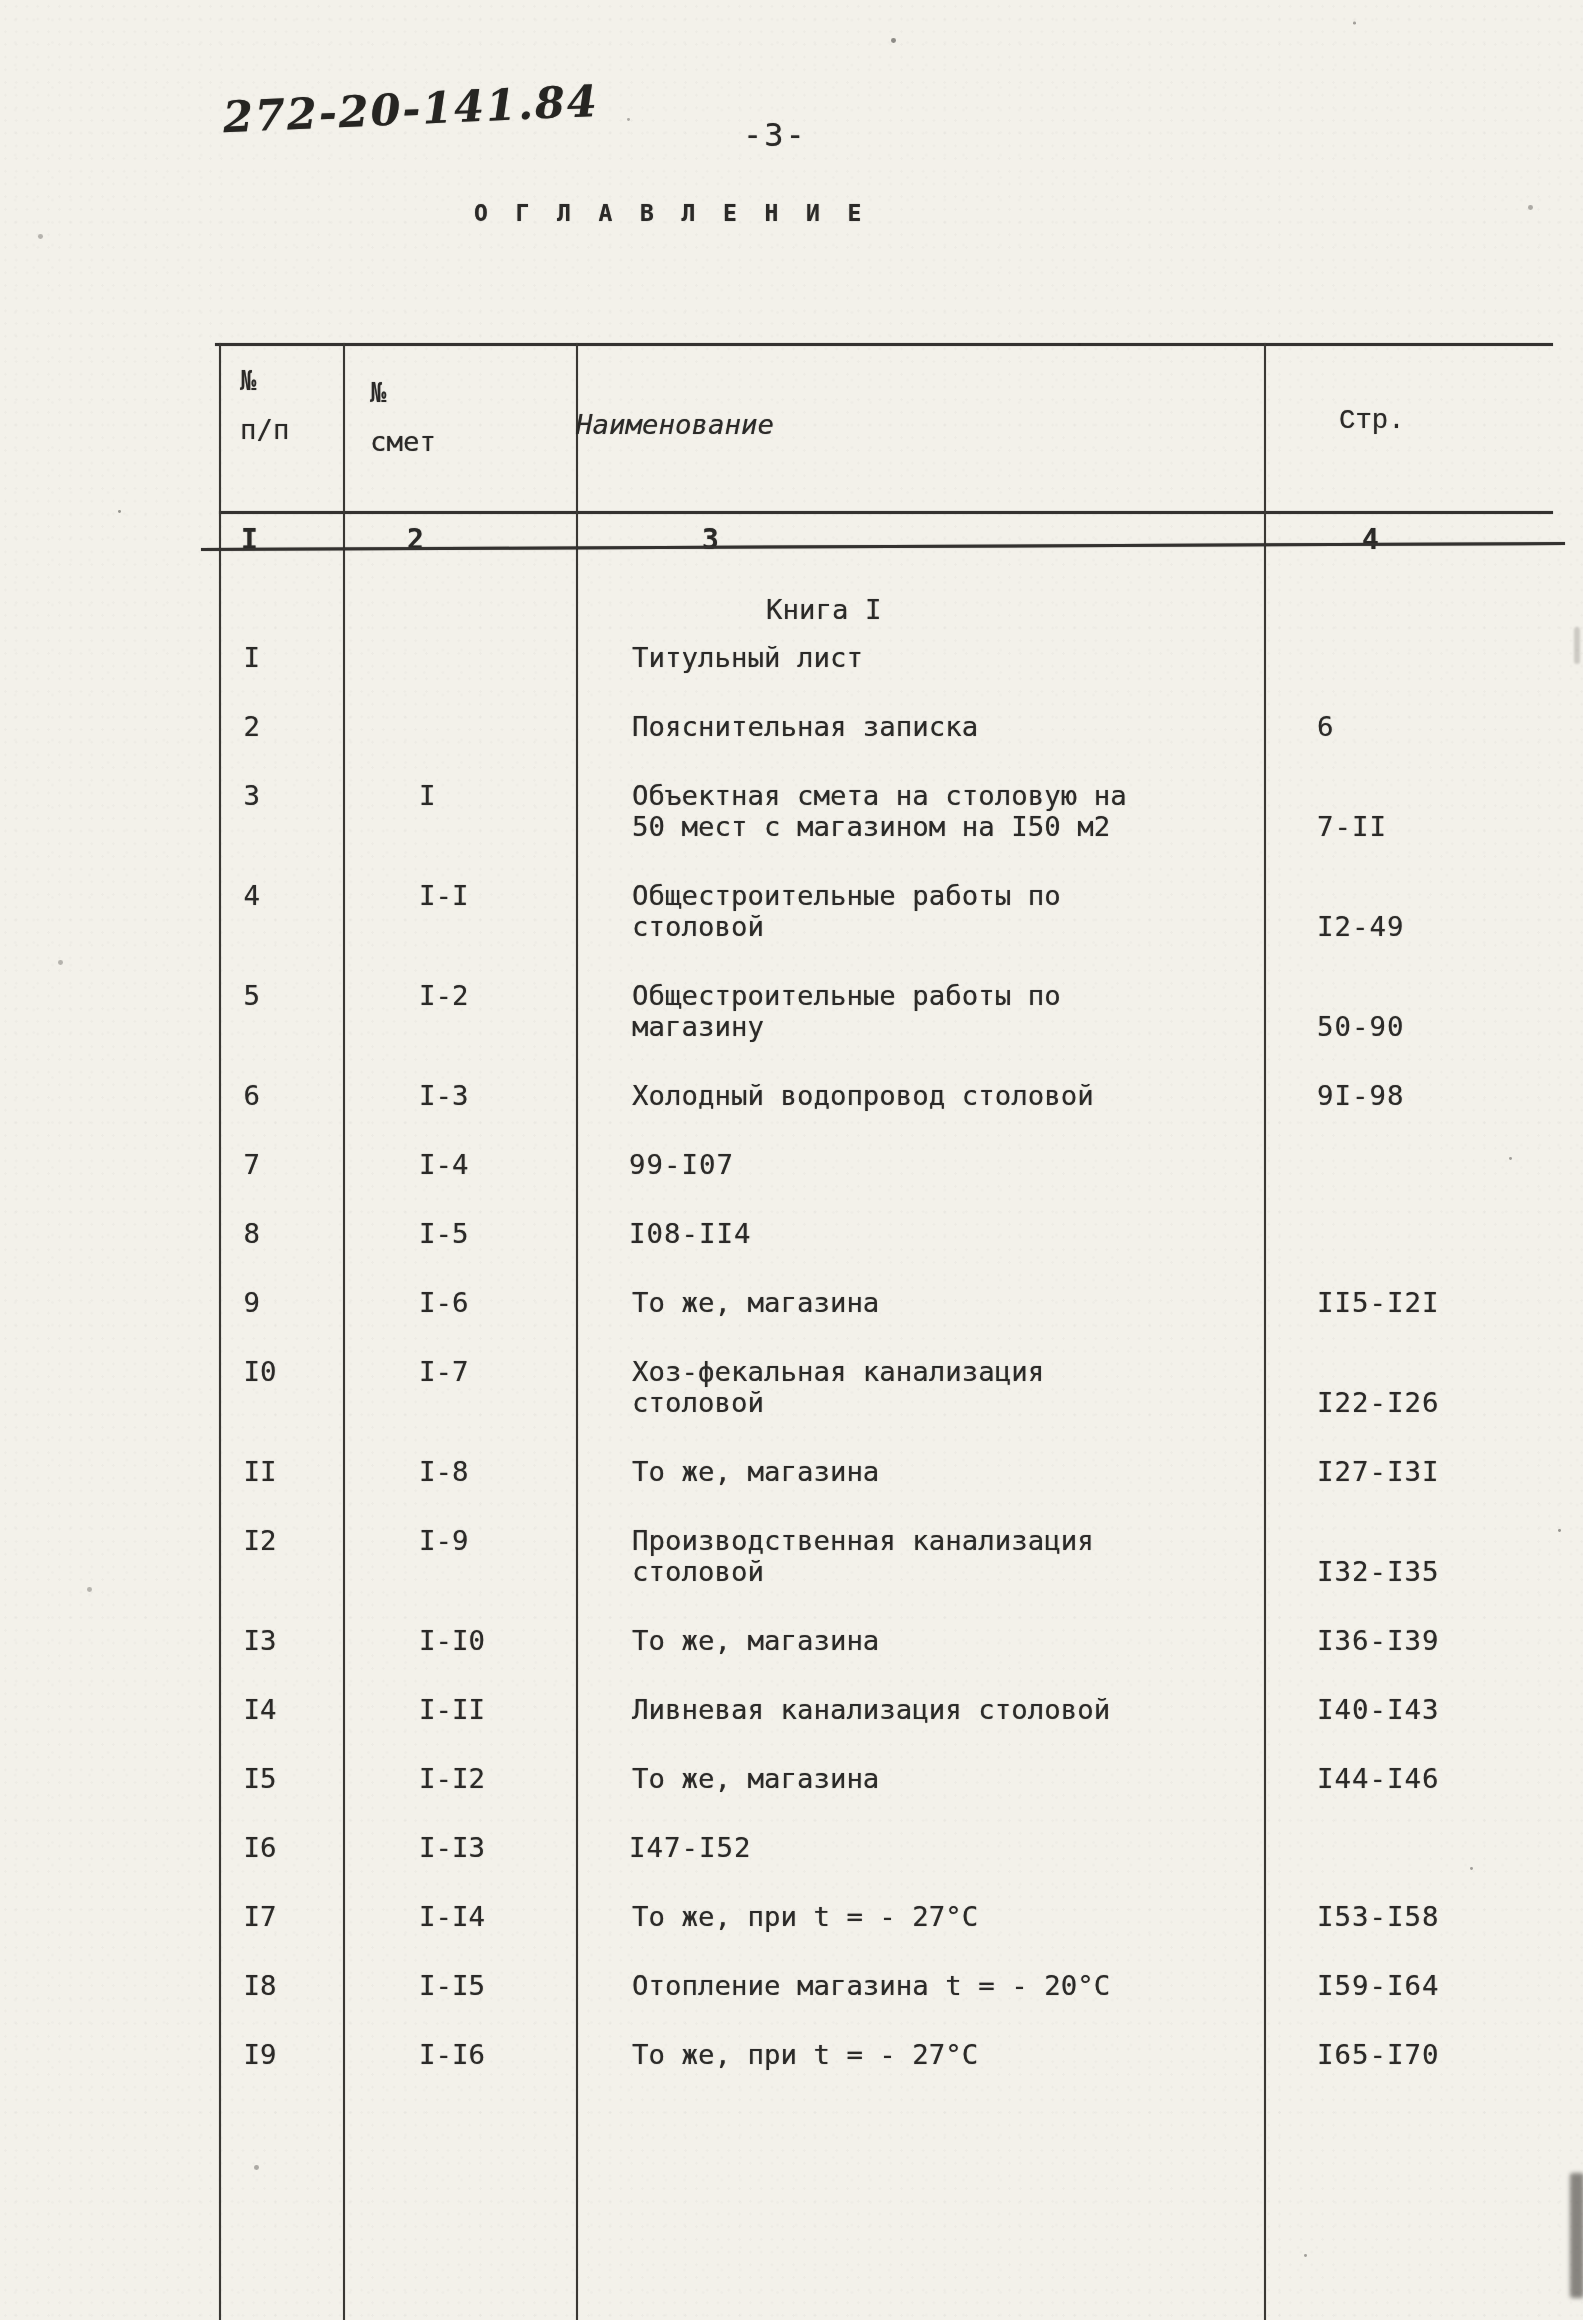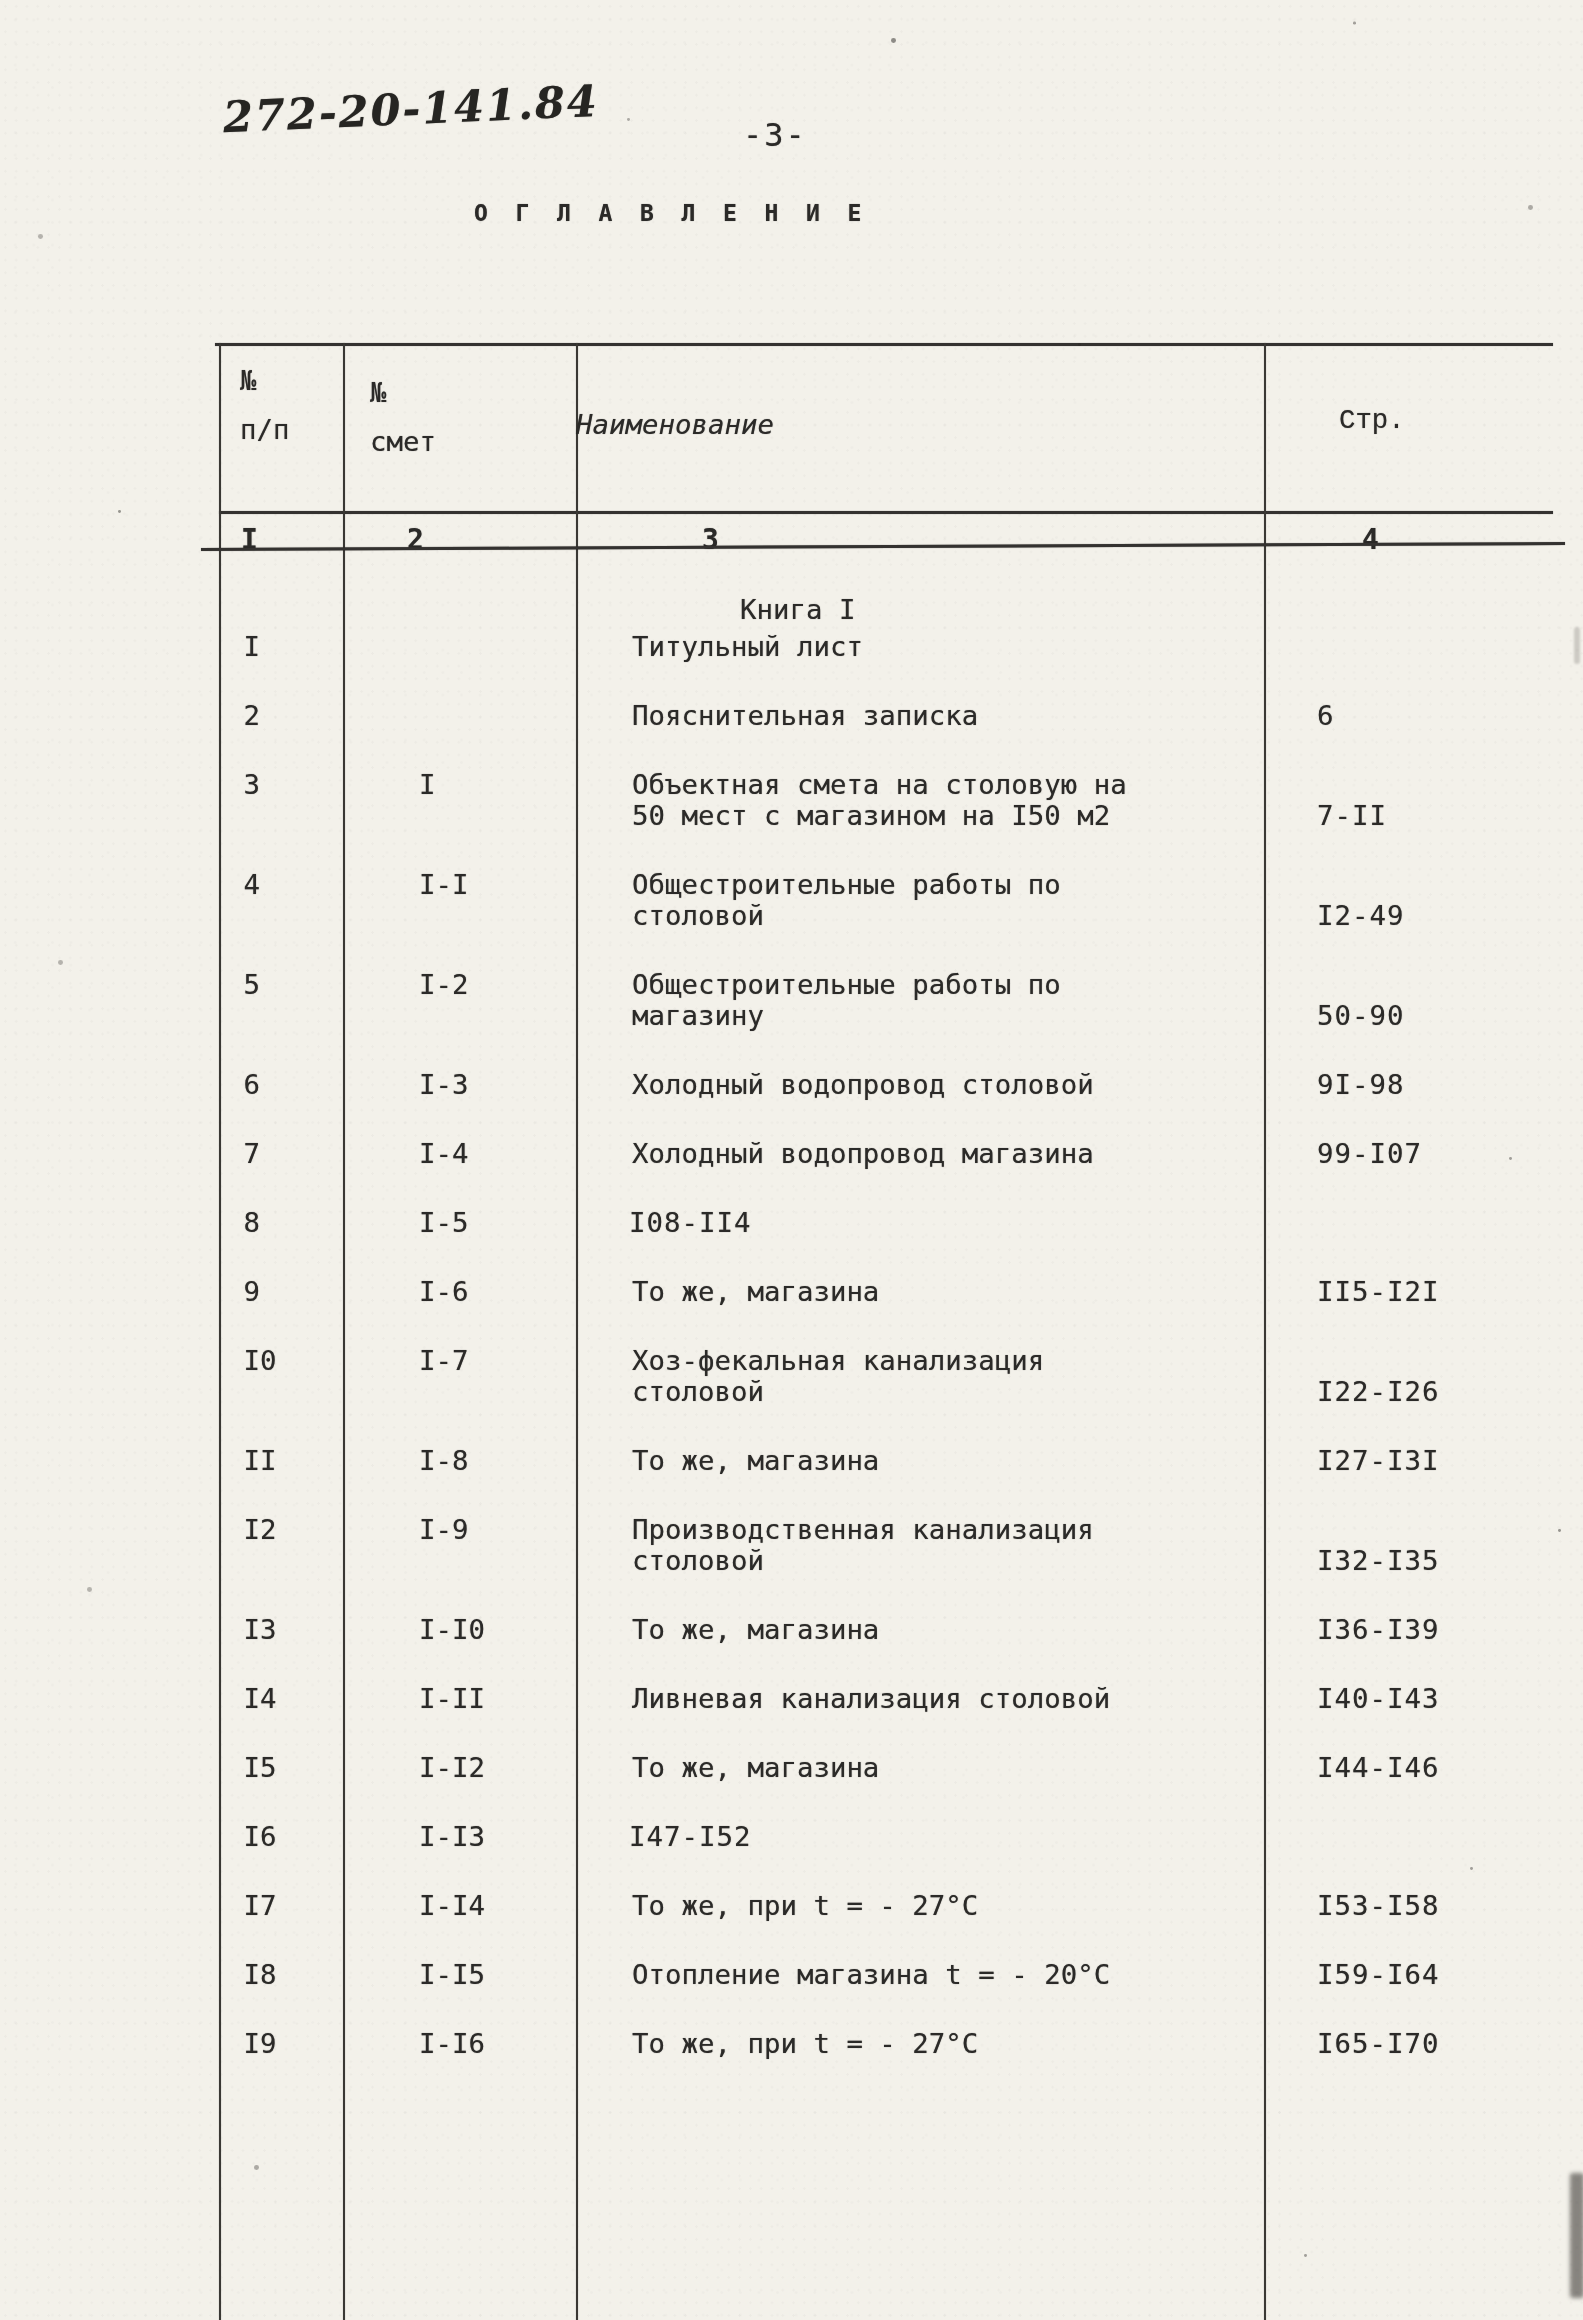--- a/index.html
+++ b/index.html
@@ -59,21 +59,21 @@
   .colnum.n1 { left:241px; }
   .colnum.n2 { left:407px; }
   .colnum.n3 { left:702px; }
   .colnum.n4 { left:1362px; }
 
   .tbody {
     position:absolute; left:219px; top:594px; width:1334px;
     font-size:27.4px; line-height:31px;
   }
   .row { display:flex; align-items:stretch; margin-bottom:38px; }
-  .row.book-row { margin-bottom:6px; }
+  .row.book-row { margin-bottom:17px;padding-left:26px; }
   .c1 { width:124px; padding-left:24.5px; flex:none; align-self:flex-start; }
   .c2 { width:233px; padding-left:76px; flex:none; align-self:flex-start; }
   .c3 { width:688px; padding-left:56px; flex:none; white-space:pre-line; }
   .c3.book { padding-left:164px; font-weight:normal; }
   .c4 { width:288px; padding-left:53px; flex:none; align-self:flex-end; letter-spacing:1px; }
 
   .smudge { position:absolute; background:rgba(45,42,38,0.55); border-radius:2.9px; }
   .smudge.s1 { right:0; bottom:23.5px; width:13.7px; height:125px; filter:blur(2px); }
   .smudge.s2 { right:3.9px; top:627px; width:5.9px; height:37px; opacity:.35; filter:blur(1px); }
   .speck { position:absolute; width:2.9px; height:2.9px; background:transparent; border-radius:50%;
@@ -170,21 +170,20 @@
     <div class="row">
       <div class="c1">6</div>
       <div class="c2">I-3</div>
       <div class="c3">Холодный водопровод столовой</div>
       <div class="c4">9I-98</div>
     </div>
 
     <div class="row">
       <div class="c1">7</div>
       <div class="c2">I-4</div>
-      <div class="c3">Холодный водопровод магазина</div>
       <div class="c4">99-I07</div>
     </div>
 
     <div class="row">
       <div class="c1">8</div>
       <div class="c2">I-5</div>
       <div class="c4">I08-II4</div>
     </div>
 
     <div class="row">

